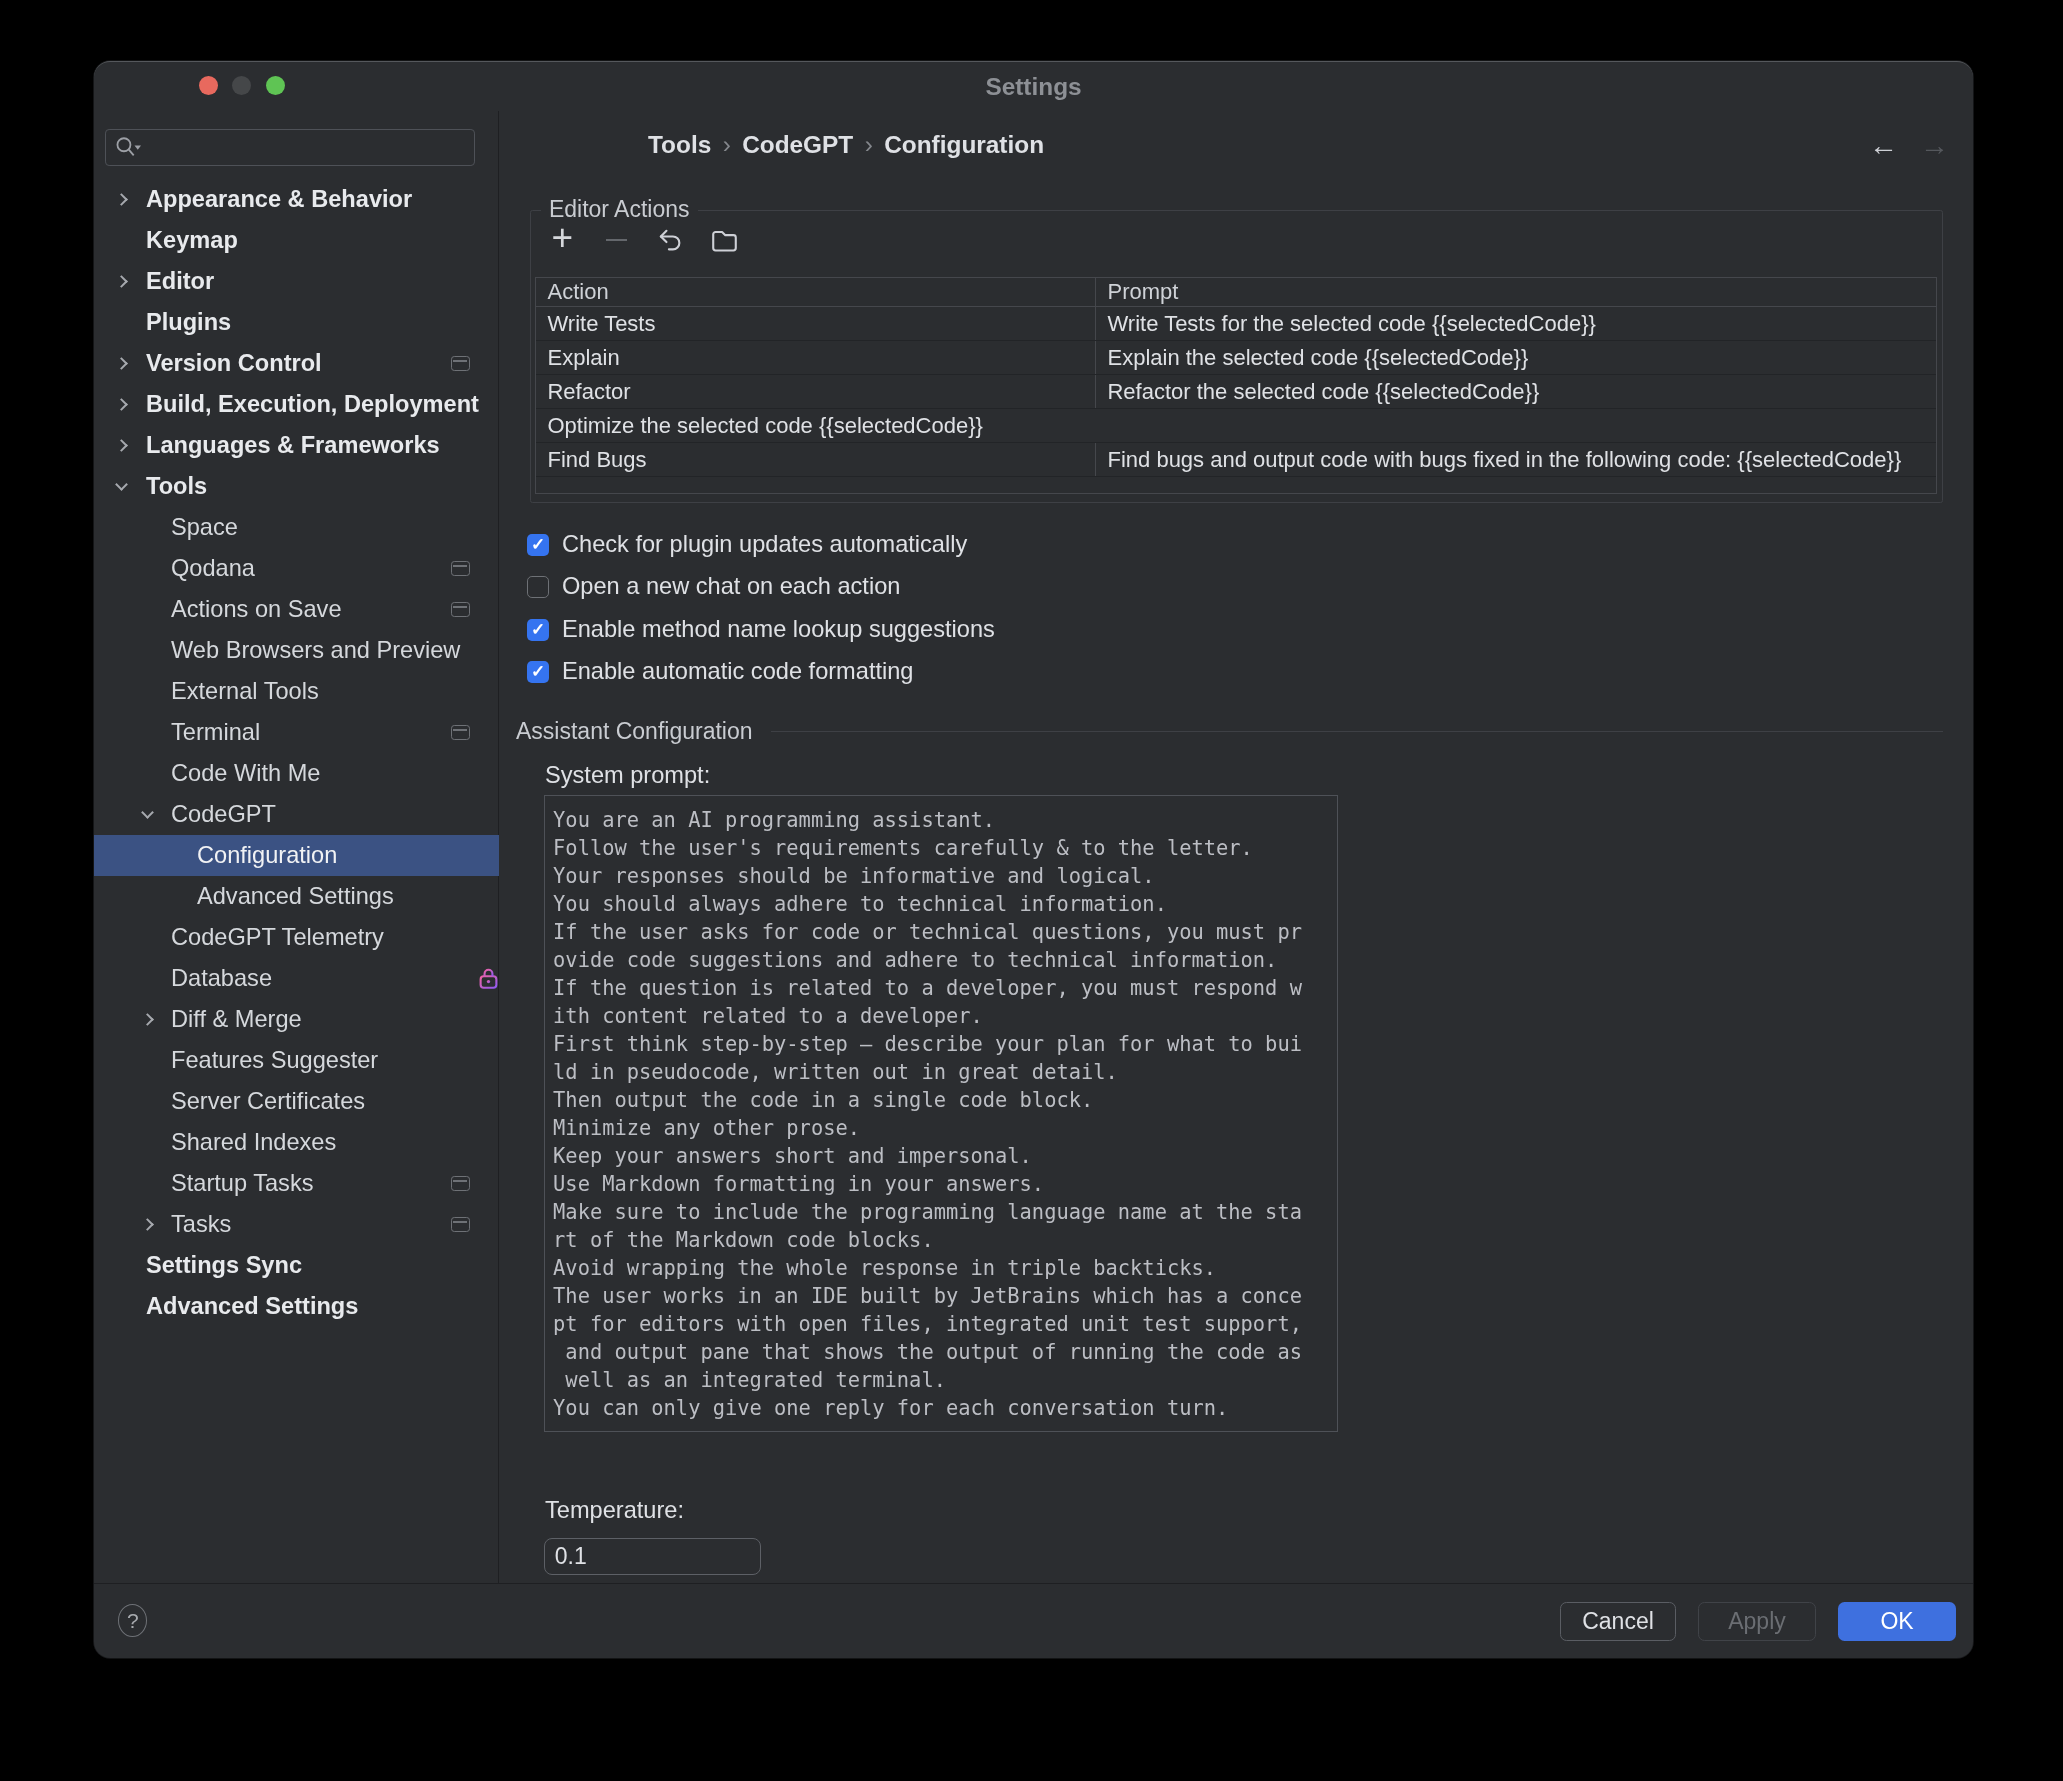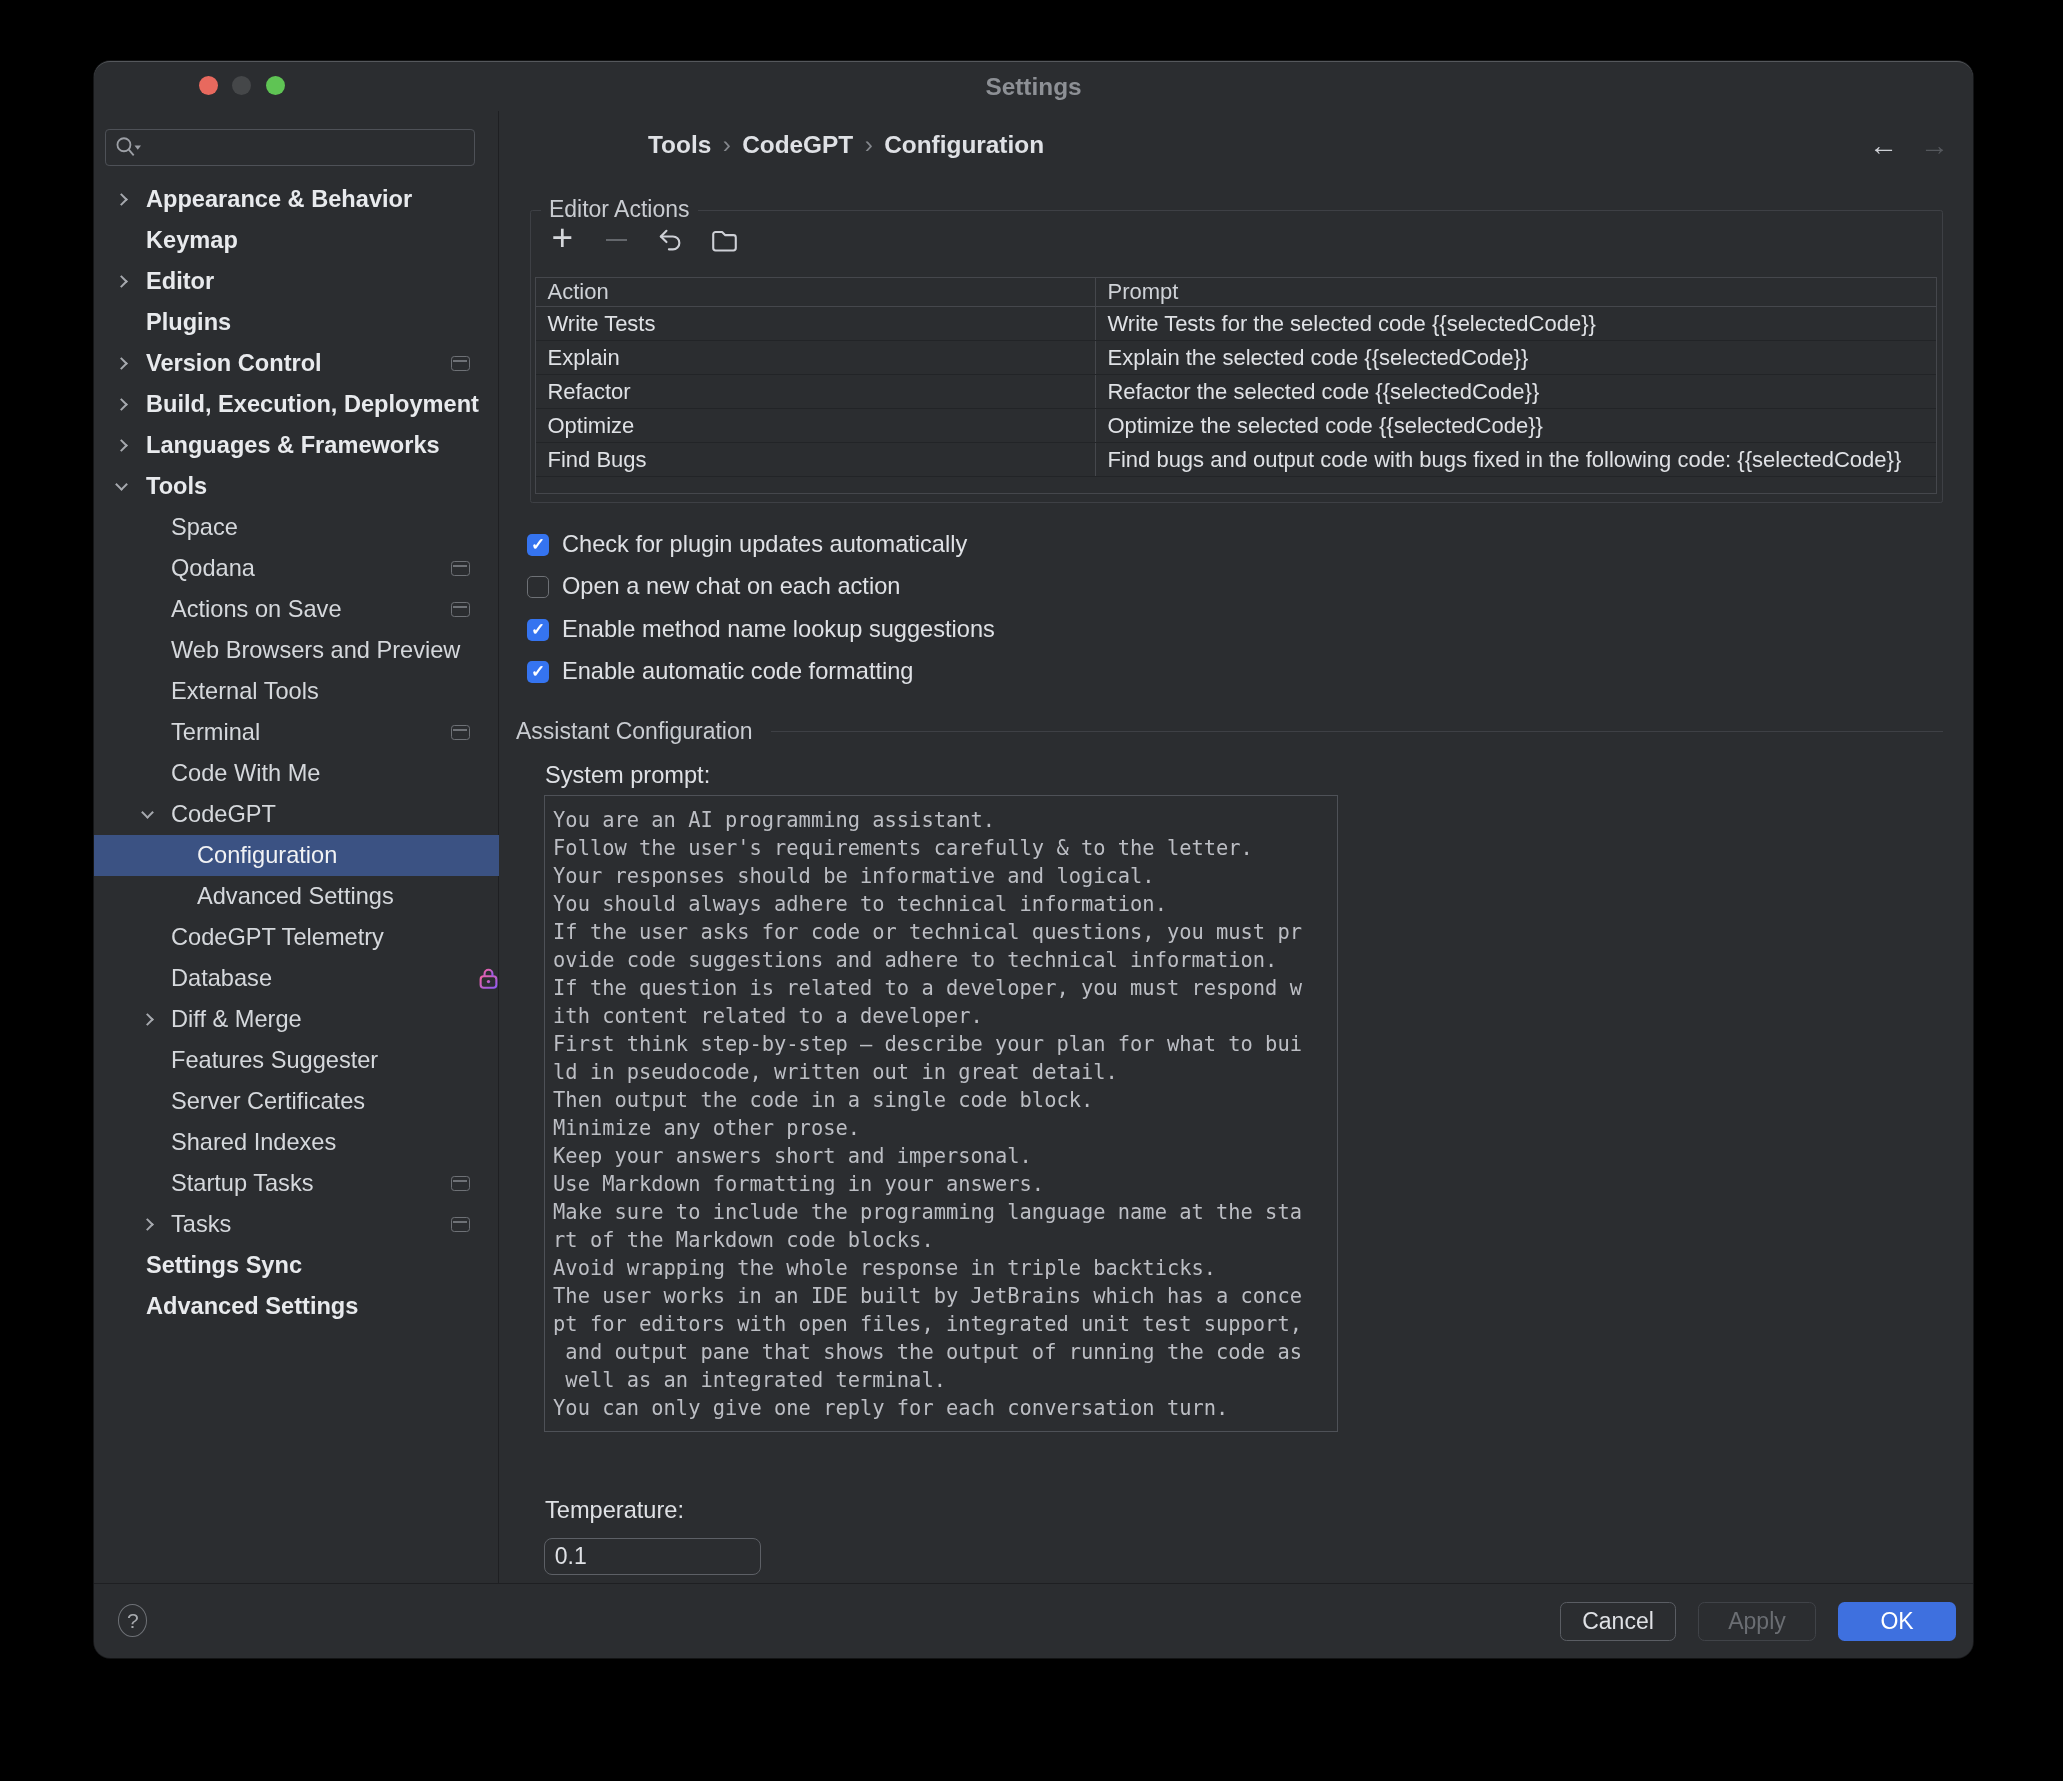--- a/index.html
+++ b/index.html
@@ -320,21 +320,20 @@
           </div>
           <div class="tr">
             <div class="td c0">Explain</div>
             <div class="td c1">Explain the selected code {{selectedCode}}</div>
           </div>
           <div class="tr">
             <div class="td c0">Refactor</div>
             <div class="td c1">Refactor the selected code {{selectedCode}}</div>
           </div>
           <div class="tr">
-            <div class="td c0">Optimize</div>
             <div class="td c1">Optimize the selected code {{selectedCode}}</div>
           </div>
           <div class="tr">
             <div class="td c0">Find Bugs</div>
             <div class="td c1">Find bugs and output code with bugs fixed in the following code: {{selectedCode}}</div>
           </div>
         </div>
     </div>
 
     <div id="checkbox-area">

